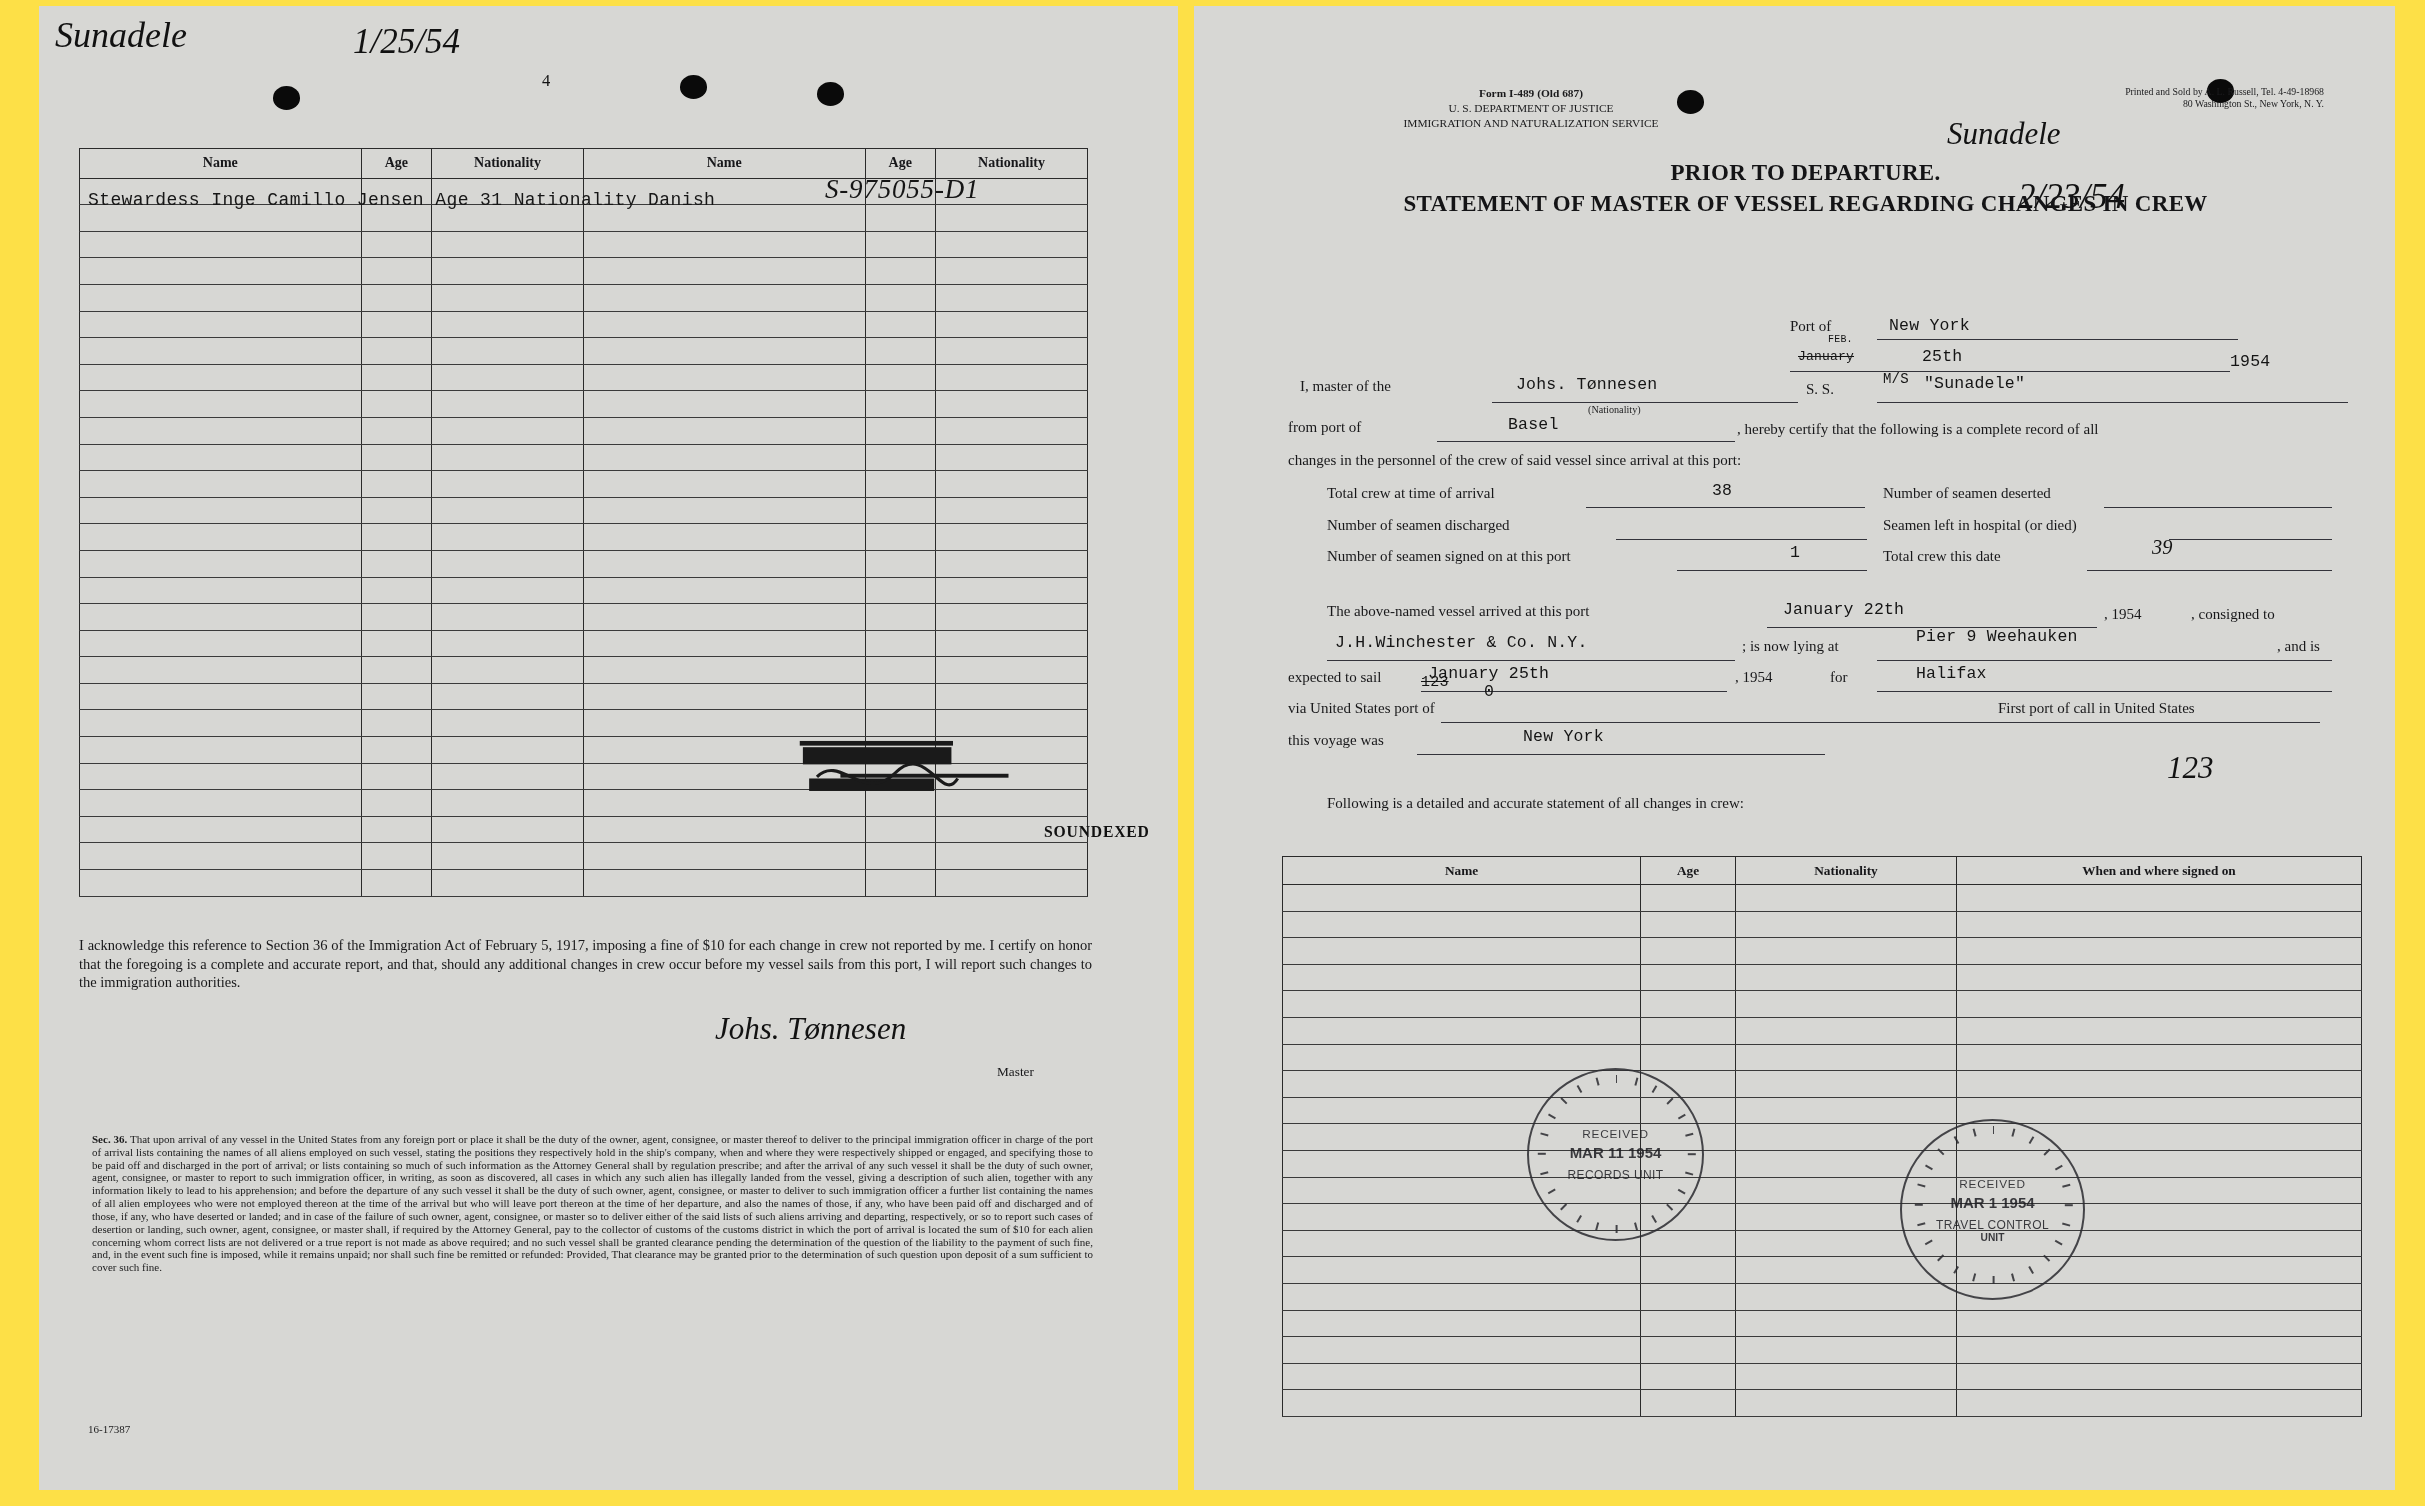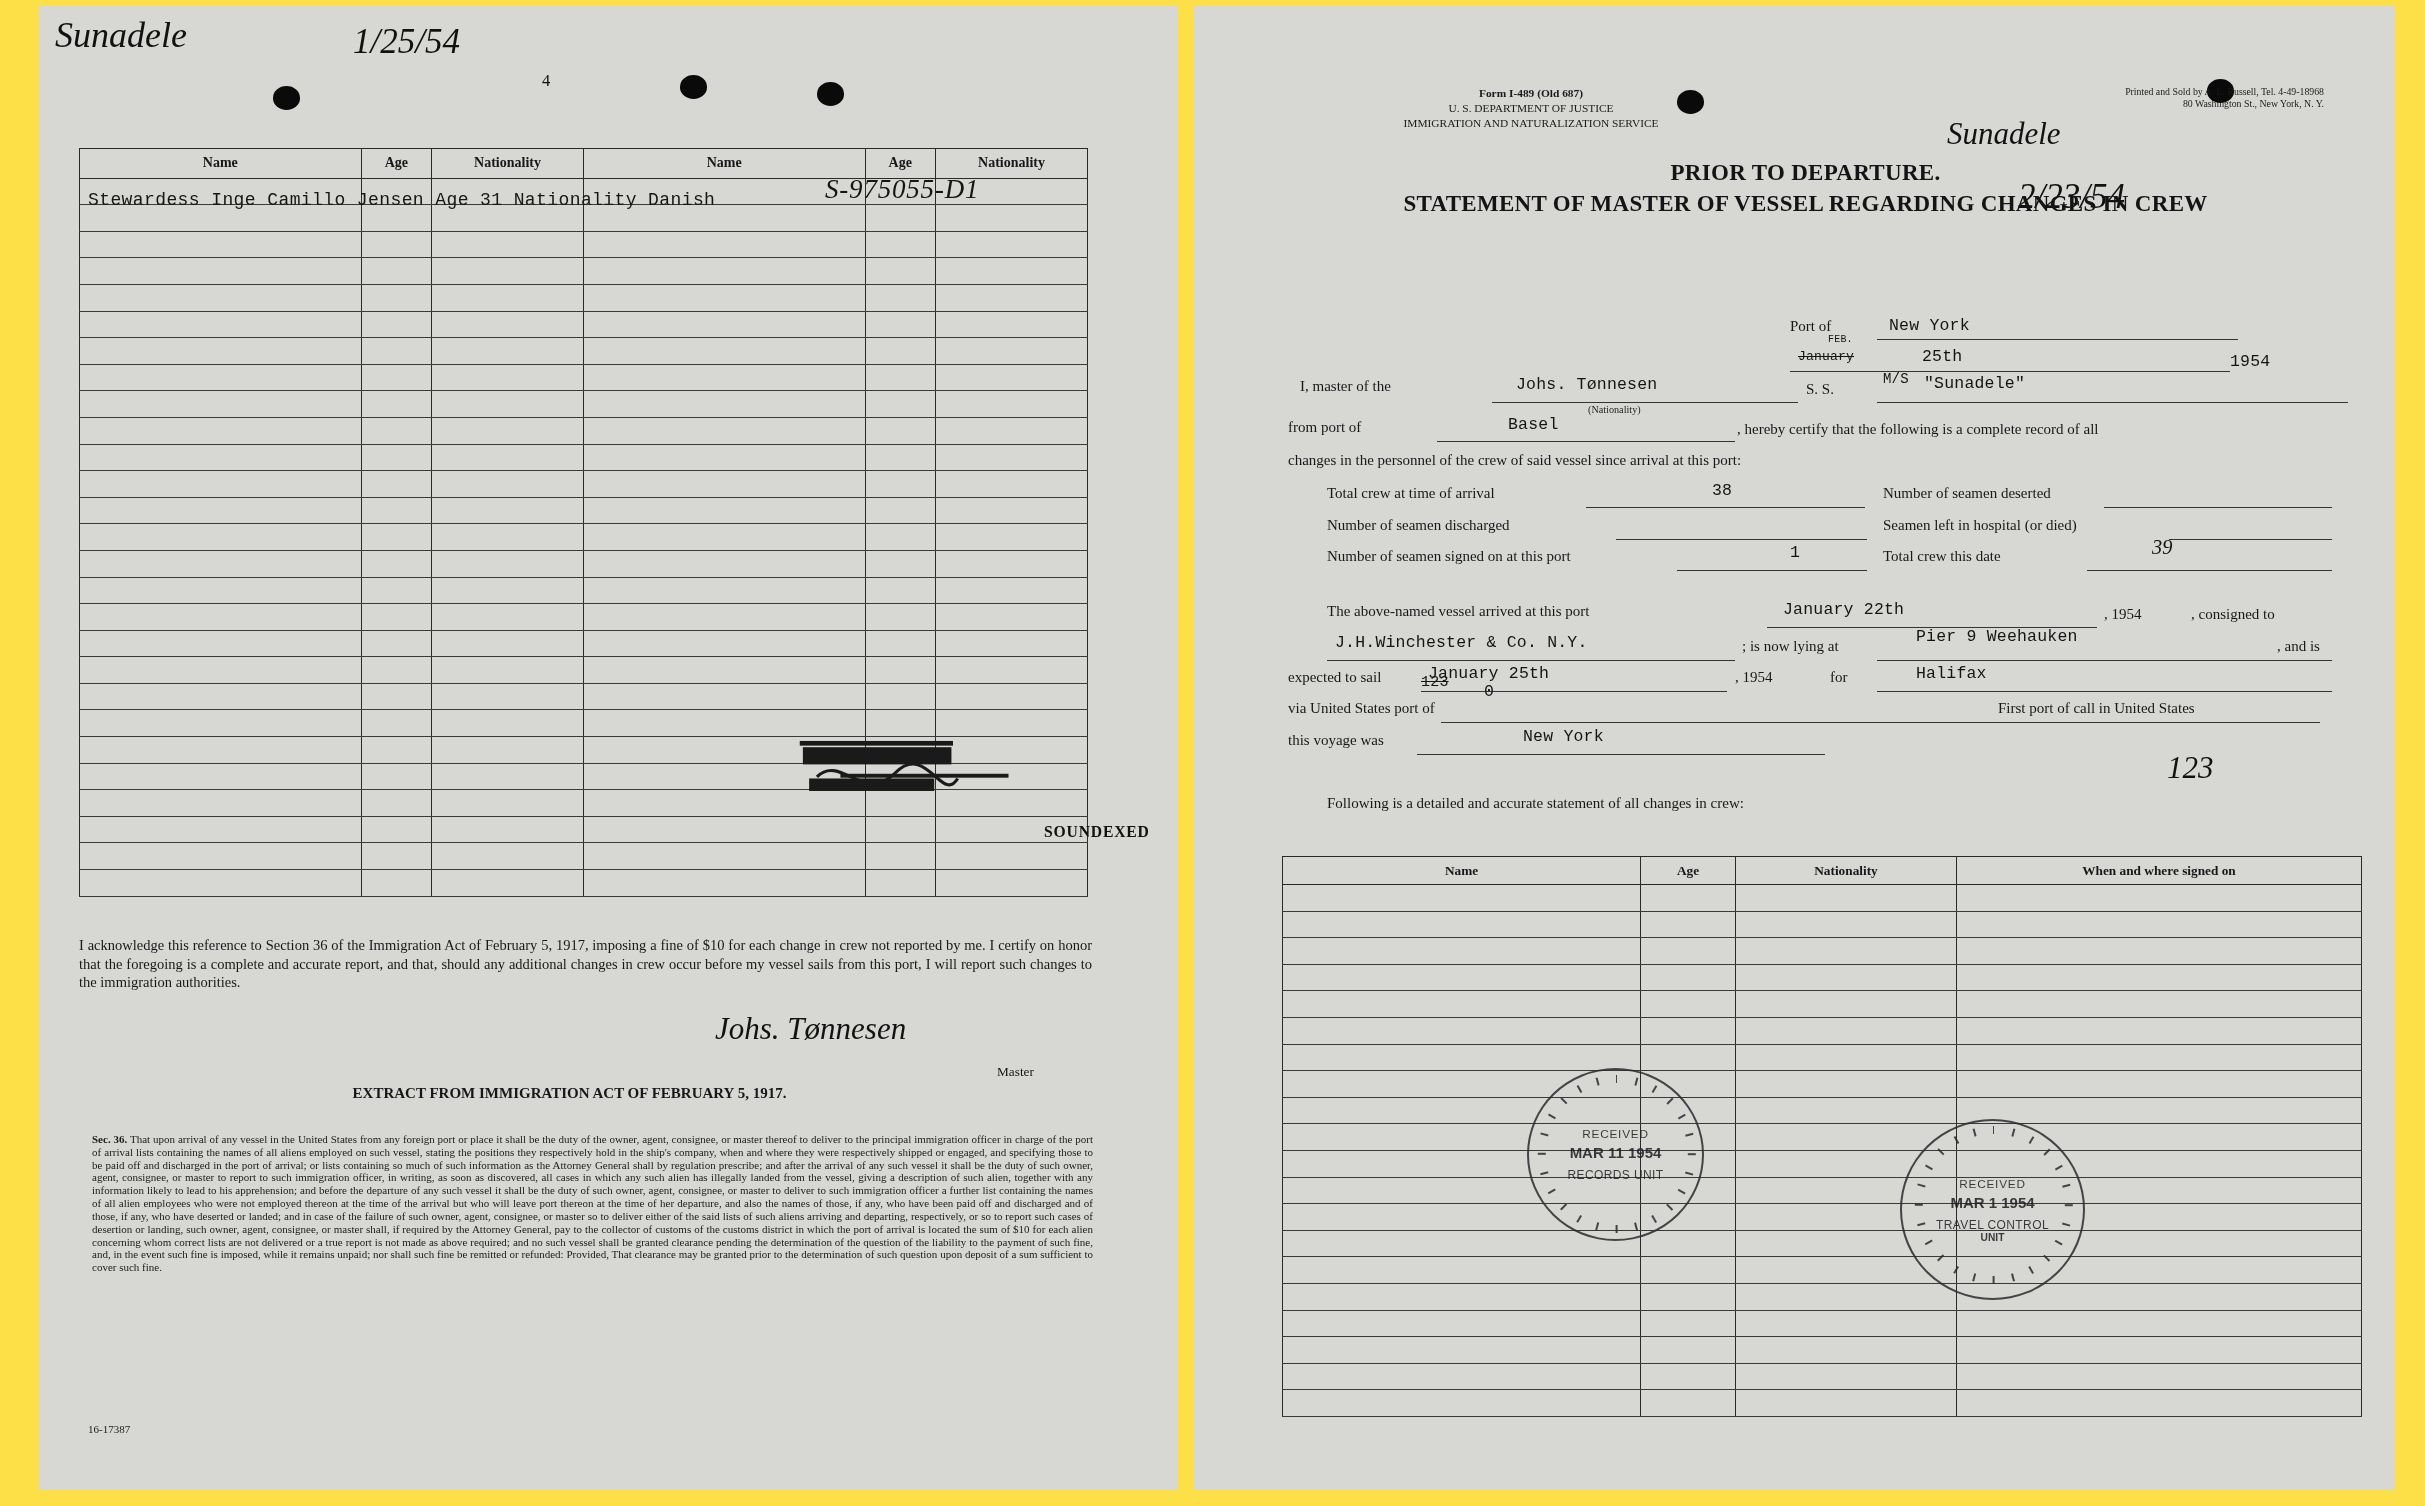--- a/index.html
+++ b/index.html
@@ -337,21 +337,20 @@
     <rect x="20" y="62" width="160" height="16" fill="#1a1a1a"></rect>
     <rect x="60" y="56" width="215" height="5" fill="#1a1a1a"></rect>
     <path d="M30 60 C60 30, 90 95, 130 55 S190 95, 210 62" stroke="#1a1a1a" stroke-width="4" fill="none"></path>
   </svg>
   <div id="soundex-word">SOUNDEXED</div>
 
   <div id="ack-text">I acknowledge this reference to Section 36 of the Immigration Act of February 5, 1917, imposing a fine of $10 for each change in crew not reported by me. I certify on honor that the foregoing is a complete and accurate report, and that, should any additional changes in crew occur before my vessel sails from this port, I will report such changes to the immigration authorities.</div>
   <div id="master-sig">Johs. Tønnesen</div>
   <div id="master-label">Master</div>
 
-  <div id="extract-title">EXTRACT FROM IMMIGRATION ACT OF FEBRUARY 5, 1917.</div>
   <div id="sec36"><span class="lead">Sec. 36.</span> <span>That upon arrival of any vessel in the United States from any foreign port or place it shall be the duty of the owner, agent, consignee, or master thereof to deliver to the principal immigration officer in charge of the port of arrival lists containing the names of all aliens employed on such vessel, stating the positions they respectively hold in the ship's company, when and where they were respectively shipped or engaged, and specifying those to be paid off and discharged in the port of arrival; or lists containing so much of such information as the Attorney General shall by regulation prescribe; and after the arrival of any such vessel it shall be the duty of such owner, agent, consignee, or master to report to such immigration officer, in writing, as soon as discovered, all cases in which any such alien has illegally landed from the vessel, giving a description of such alien, together with any information likely to lead to his apprehension; and before the departure of any such vessel it shall be the duty of such owner, agent, consignee, or master to deliver to such immigration officer a further list containing the names of all alien employees who were not employed thereon at the time of the arrival but who will leave port thereon at the time of her departure, and also the names of those, if any, who have been paid off and discharged and of those, if any, who have deserted or landed; and in case of the failure of such owner, agent, consignee, or master so to deliver either of the said lists of such aliens arriving and departing, respectively, or so to report such cases of desertion or landing, such owner, agent, consignee, or master shall, if required by the Attorney General, pay to the collector of customs of the customs district in which the port of arrival is located the sum of $10 for each alien concerning whom correct lists are not delivered or a true report is not made as above required; and no such vessel shall be granted clearance pending the determination of the question of the liability to the payment of such fine, and, in the event such fine is imposed, while it remains unpaid; nor shall such fine be remitted or refunded: Provided, That clearance may be granted prior to the determination of such question upon deposit of a sum sufficient to cover such fine.</span></div>
   <div id="formnum-left">16-17387</div>
 
   <div id="form-meta">
     <div class="bold">Form I-489   (Old 687)</div>
     <div>U. S. DEPARTMENT OF JUSTICE</div>
     <div>IMMIGRATION AND NATURALIZATION SERVICE</div>
   </div>
   <div id="printer-meta">
     <div>Printed and Sold by A. L. Russell, Tel. 4-49-18968</div>

